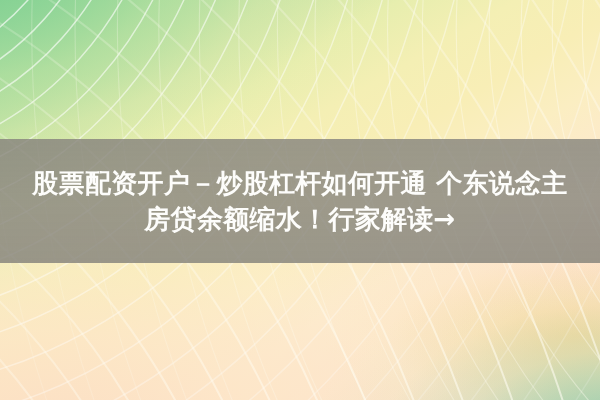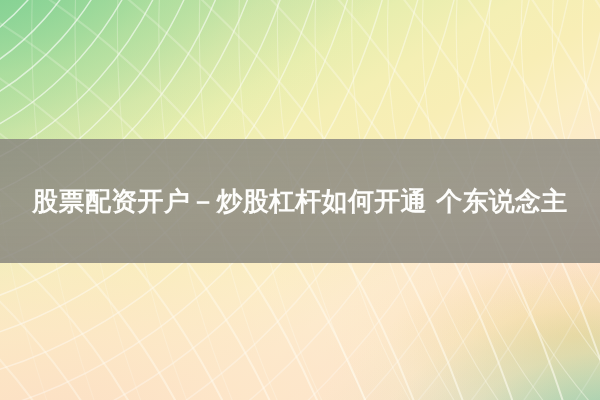--- a/index.html
+++ b/index.html
@@ -283,15 +283,16 @@
       </g>
     </svg>
   </div>
 
   <div class="band">
     <div class="band-inner"></div>
   </div>
 
   <div class="headline">
     <div class="headline-line">股票配资开户－炒股杠杆如何开通 个东说念主</div>
+    <div class="headline-line">房贷余额缩水！行家解读→</div>
   </div>
 
 </div>
 
 </body></html>

